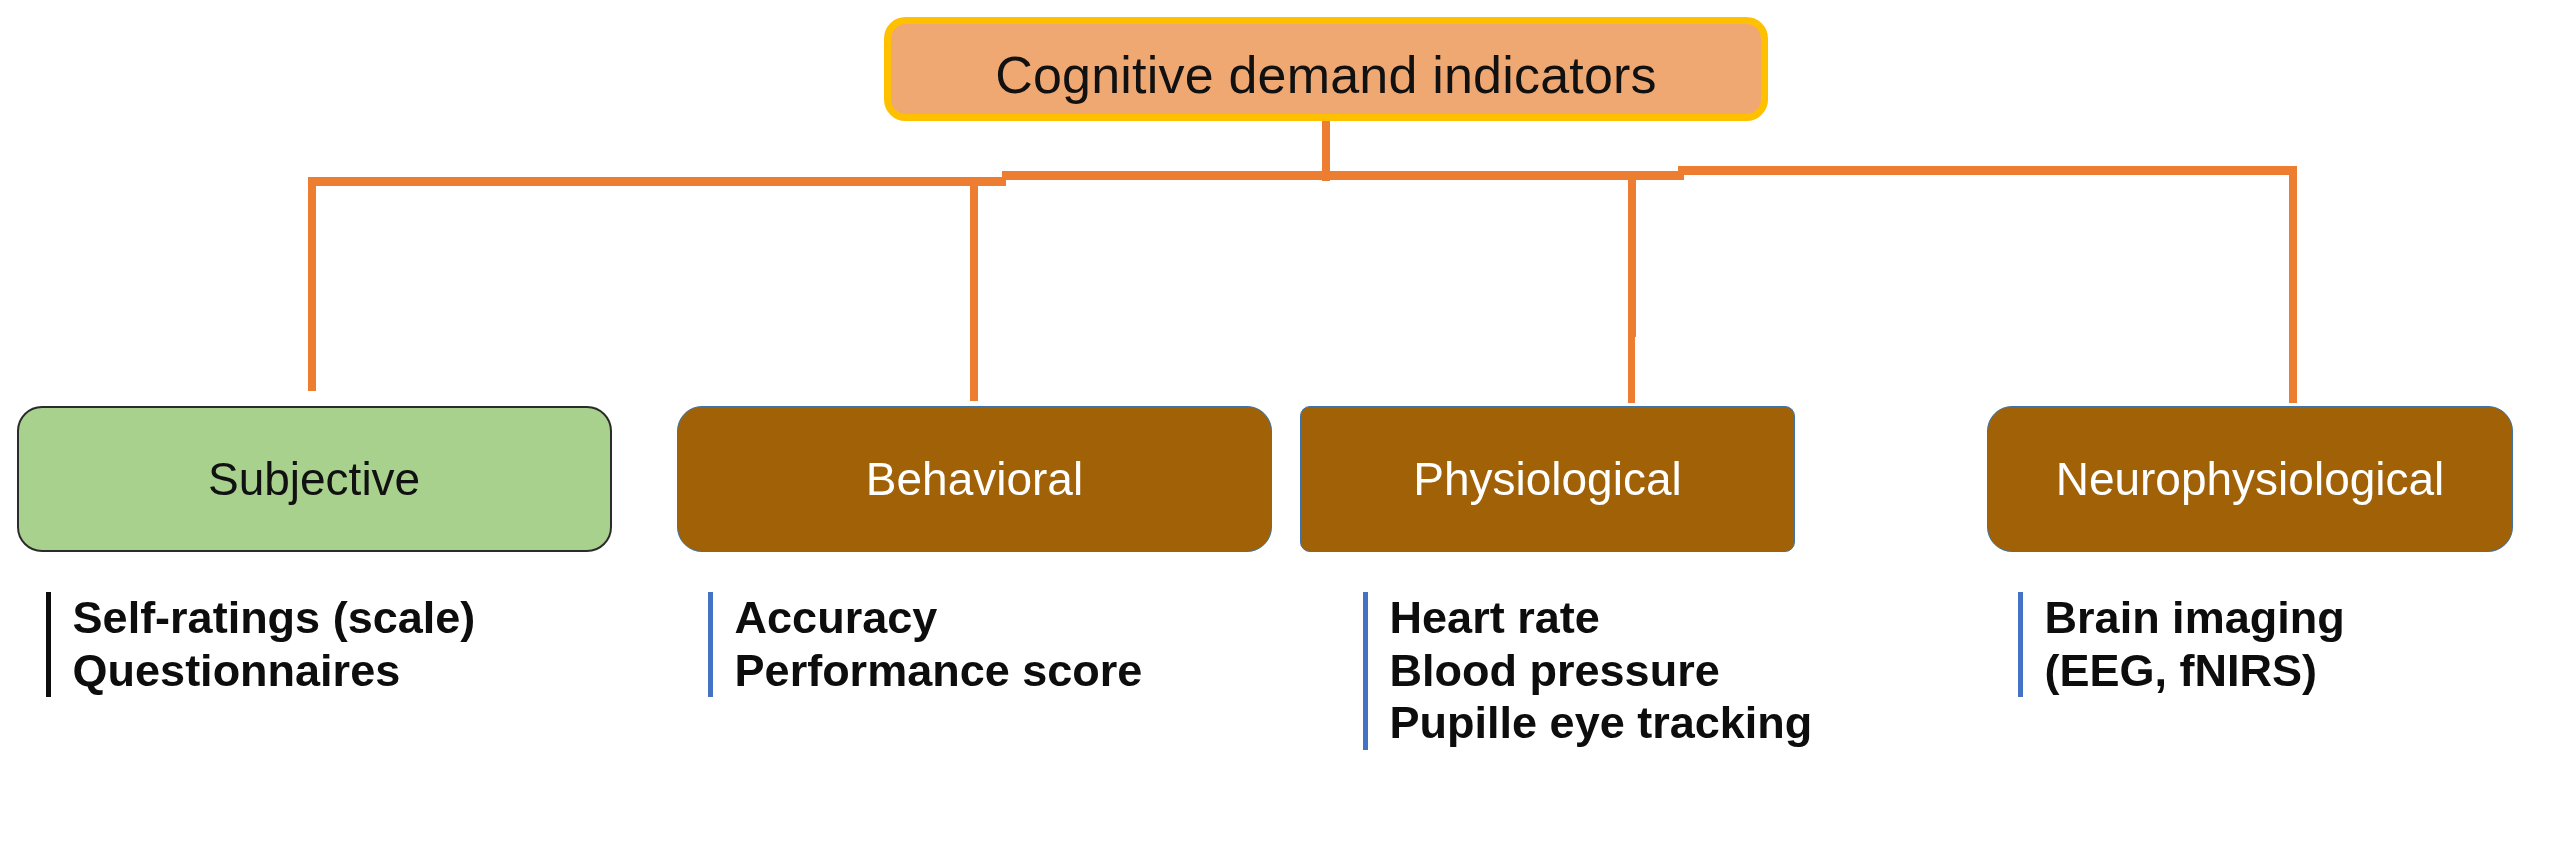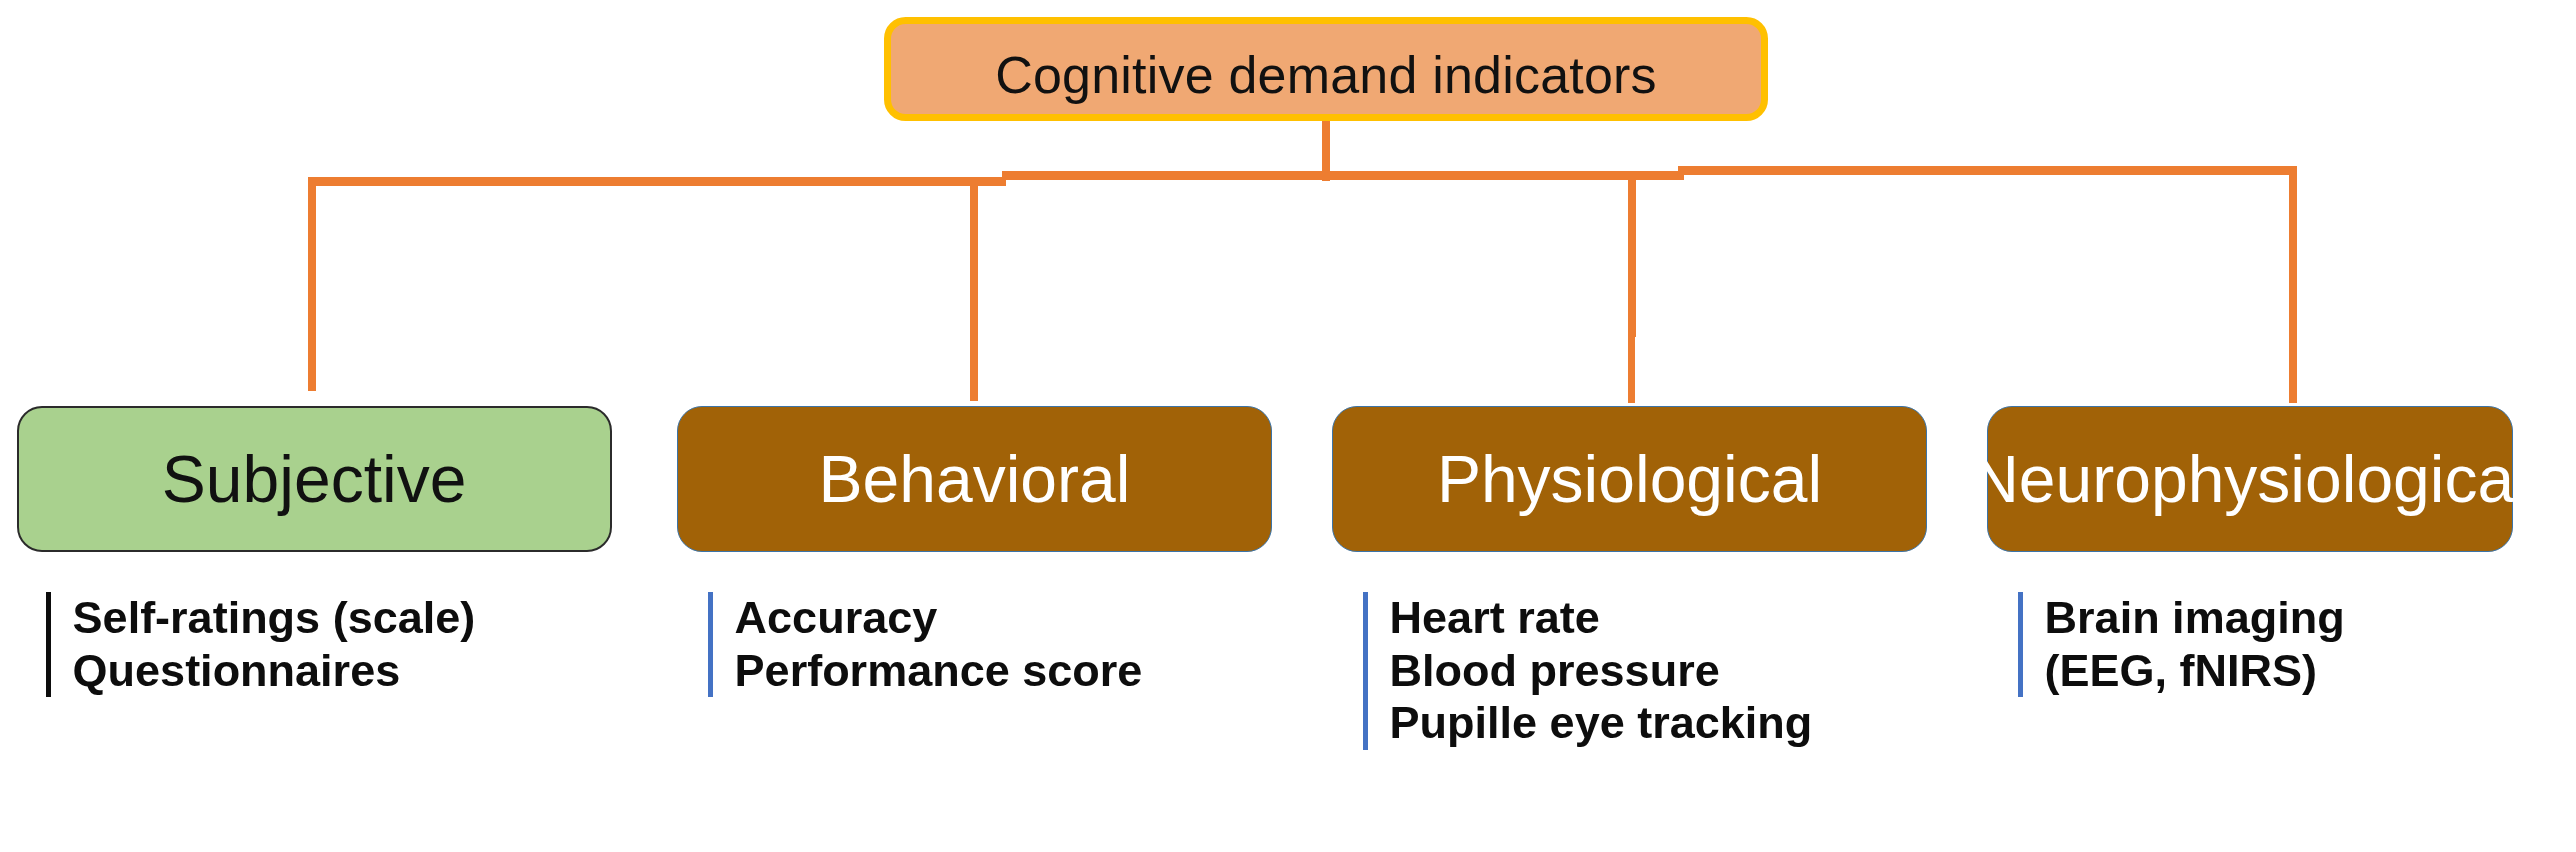--- a/index.html
+++ b/index.html
@@ -67,40 +67,40 @@
     position: absolute;
     top: 406px;
     height: 146px;
     box-sizing: border-box;
     border-radius: 25px;
     display: flex;
     align-items: center;
     justify-content: center;
   }
   .cat-label {
-    font-size: 66px;
+    font-size: 46px;
     line-height: 1;
     white-space: nowrap;
   }
 
   .cat-box.green {
     background: #A9D18E;
     border: 2.5px solid #2b2b2b;
   }
   .cat-box.green .cat-label { color: #111111; }
 
   .cat-box.blue {
     background: #a16207;
     border: 1.7px solid #3c74a8;
   }
   .cat-box.blue .cat-label { color: #ffffff; }
 
   .cat-box.c1 { left: 16.6px;   width: 595px; }
   .cat-box.c2 { left: 677px;  width: 595px; }
-  .cat-box.c3 { left: 1332px; width: 595px; }
+  .cat-box.c3 { left: 1300px; width: 495px; border-radius: 10px; }
   .cat-box.c4 { left: 1987px; width: 526px; }
 
   
   .bullet-list {
     position: absolute;
     top: 592px;
     box-sizing: border-box;
     padding-left: 21.6px;
     margin-left: 8px;
   }

